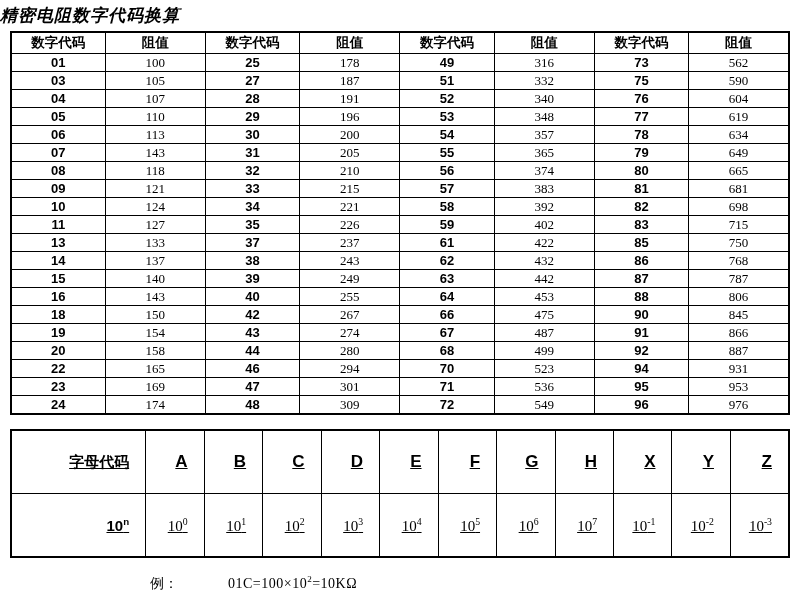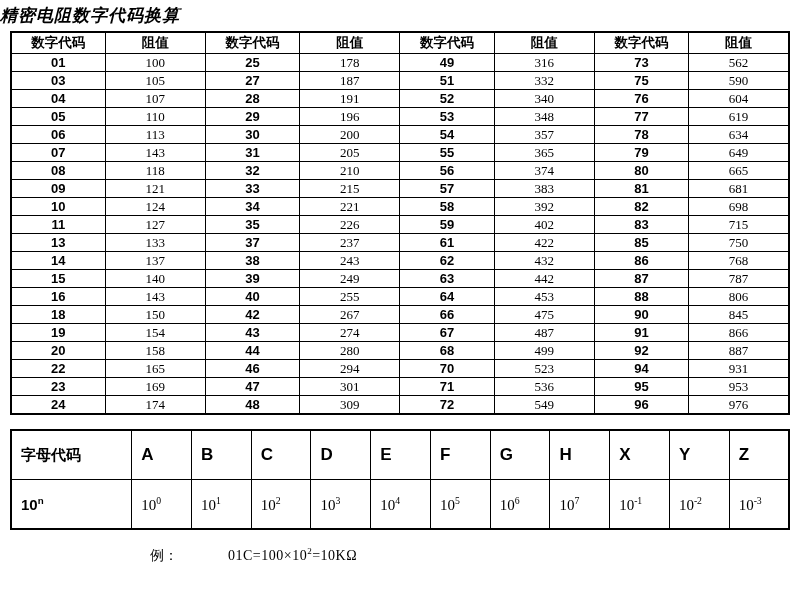--- a/index.html
+++ b/index.html
@@ -66,23 +66,24 @@
   .spacer { height: 14px; }
 
   table.letters {
     border-collapse: collapse;
     width: 780px;
     table-layout: fixed;
     border: 2px solid #000;
   }
   table.letters td {
     border: 1px solid #000;
-    text-align: left;
+    text-align: right;
     height: 30px;
-    padding: 9px;
+    padding: 16px;
+    text-decoration: underline;
   }
   table.letters td.hdr {
     font-family: "Liberation Sans", sans-serif;
     font-weight: bold;
     font-size: 15px;
     width: 13%;
   }
   table.letters td.letter {
     font-family: "Liberation Sans", sans-serif;
     font-weight: bold;

